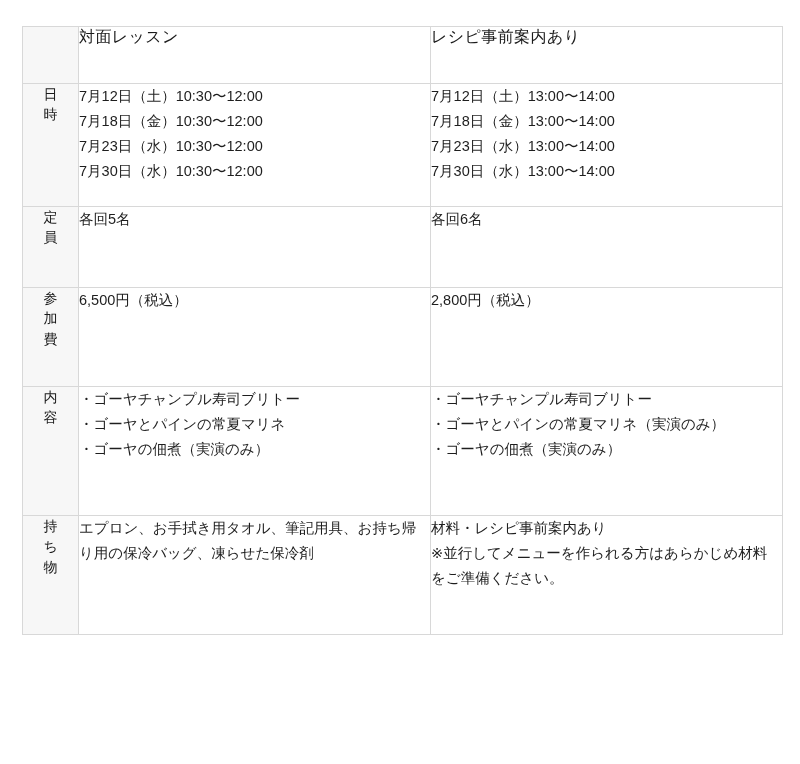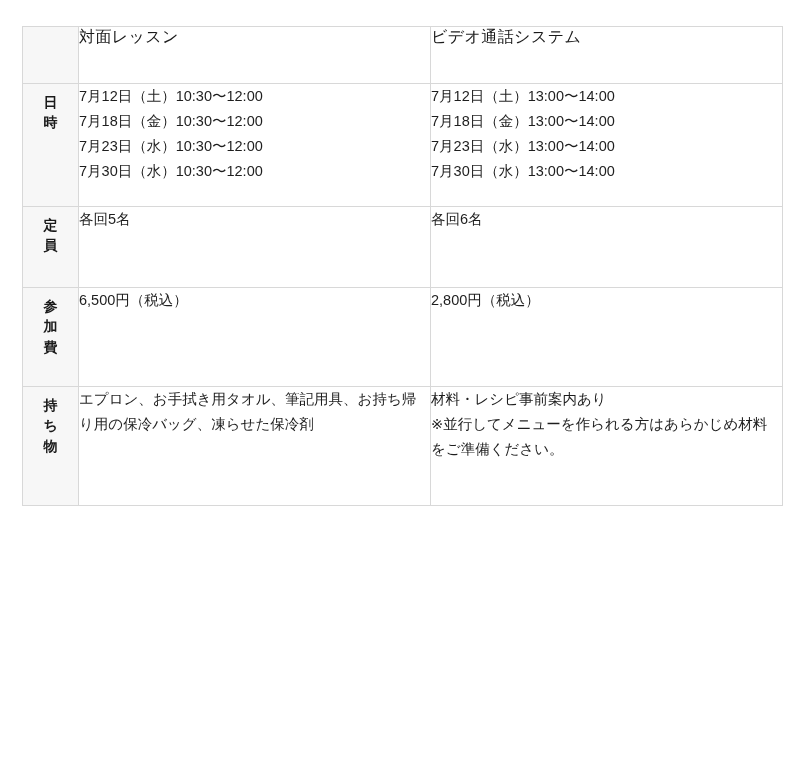--- a/index.html
+++ b/index.html
@@ -59,23 +59,22 @@
     font-weight: bold;
     color: #1a1a1a;
     text-align: center;
     padding: 18px 0 0 0;
     line-height: 1.45;
     letter-spacing: 0.5px;
   }
   .row-label .vtext {
     display: block;
     width: 14px;
-    margin: 8px auto;
+    margin: 0 auto;
     word-break: break-all;
-    font-weight: bold;
   }
   .cell {
     padding: 16px 16px 16px 18px;
     font-size: 14.5px;
     line-height: 1.72;
     color: #1e1e1e;
     margin-top: 26px;
   }
   .cell .line { display: block; white-space: nowrap; }
   .cell .line.wrap { white-space: normal; }
@@ -97,21 +96,21 @@
   <table class="lesson-table">
     <colgroup>
       <col class="col-label">
       <col class="col-inperson">
       <col class="col-online">
     </colgroup>
     <tbody>
       <tr class="head-row">
         <th class="head-corner"></th>
         <th class="head-cell">対面レッスン</th>
-        <th class="head-cell">ビデオ通話システム</th>
+        <th class="head-cell">レシピ事前案内あり</th>
       </tr>
 
       <tr class="r-datetime">
         <td class="row-label">
           <span class="vtext">日時</span>
         </td>
         <td class="cell">
           <span class="line">7月12日（土）10:30〜12:00</span>
           <span class="line">7月18日（金）10:30〜12:00</span>
           <span class="line">7月23日（水）10:30〜12:00</span>
@@ -143,20 +142,35 @@
         </td>
         <td class="cell">
           <span class="line">6,500円（税込）</span>
         </td>
         <td class="cell">
           <span class="line">2,800円（税込）</span>
         </td>
       </tr>
 
 
+      <tr class="r-content">
+        <td class="row-label">
+          <span class="vtext">内容</span>
+        </td>
+        <td class="cell">
+          <span class="line wrap">・ゴーヤチャンプル寿司ブリトー</span>
+          <span class="line wrap">・ゴーヤとパインの常夏マリネ</span>
+          <span class="line wrap">・ゴーヤの佃煮（実演のみ）</span>
+        </td>
+        <td class="cell">
+          <span class="line wrap">・ゴーヤチャンプル寿司ブリトー</span>
+          <span class="line wrap">・ゴーヤとパインの常夏マリネ（実演のみ）</span>
+          <span class="line wrap">・ゴーヤの佃煮（実演のみ）</span>
+        </td>
+      </tr>
 
       <tr class="r-bring">
         <td class="row-label">
           <span class="vtext">持ち物</span>
         </td>
         <td class="cell">
           <span class="line wrap">エプロン、お手拭き用タオル、筆記用具、お持ち帰り用の保冷バッグ、凍らせた保冷剤</span>
         </td>
         <td class="cell">
           <span class="line wrap">材料・レシピ事前案内あり</span>

